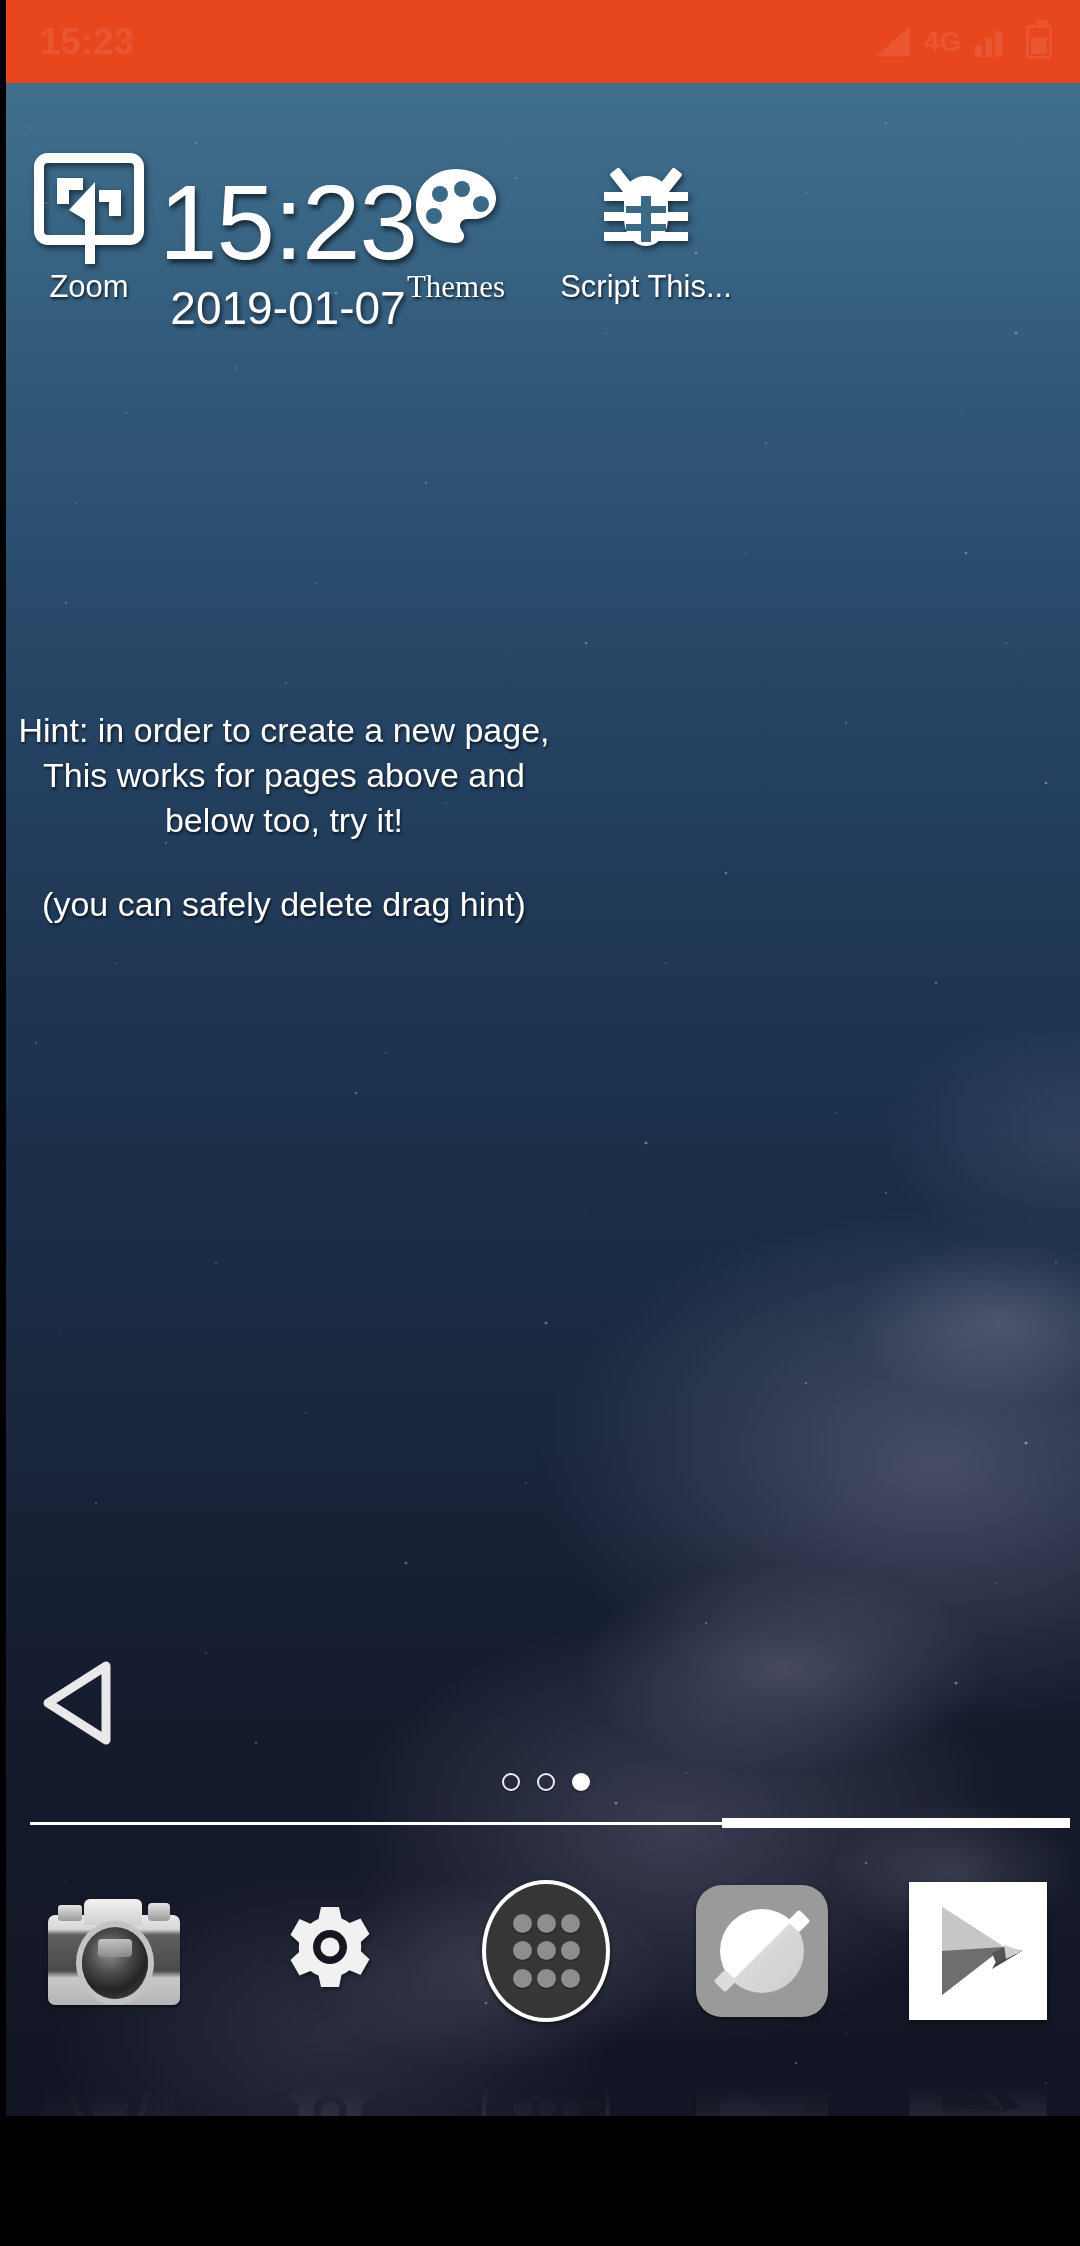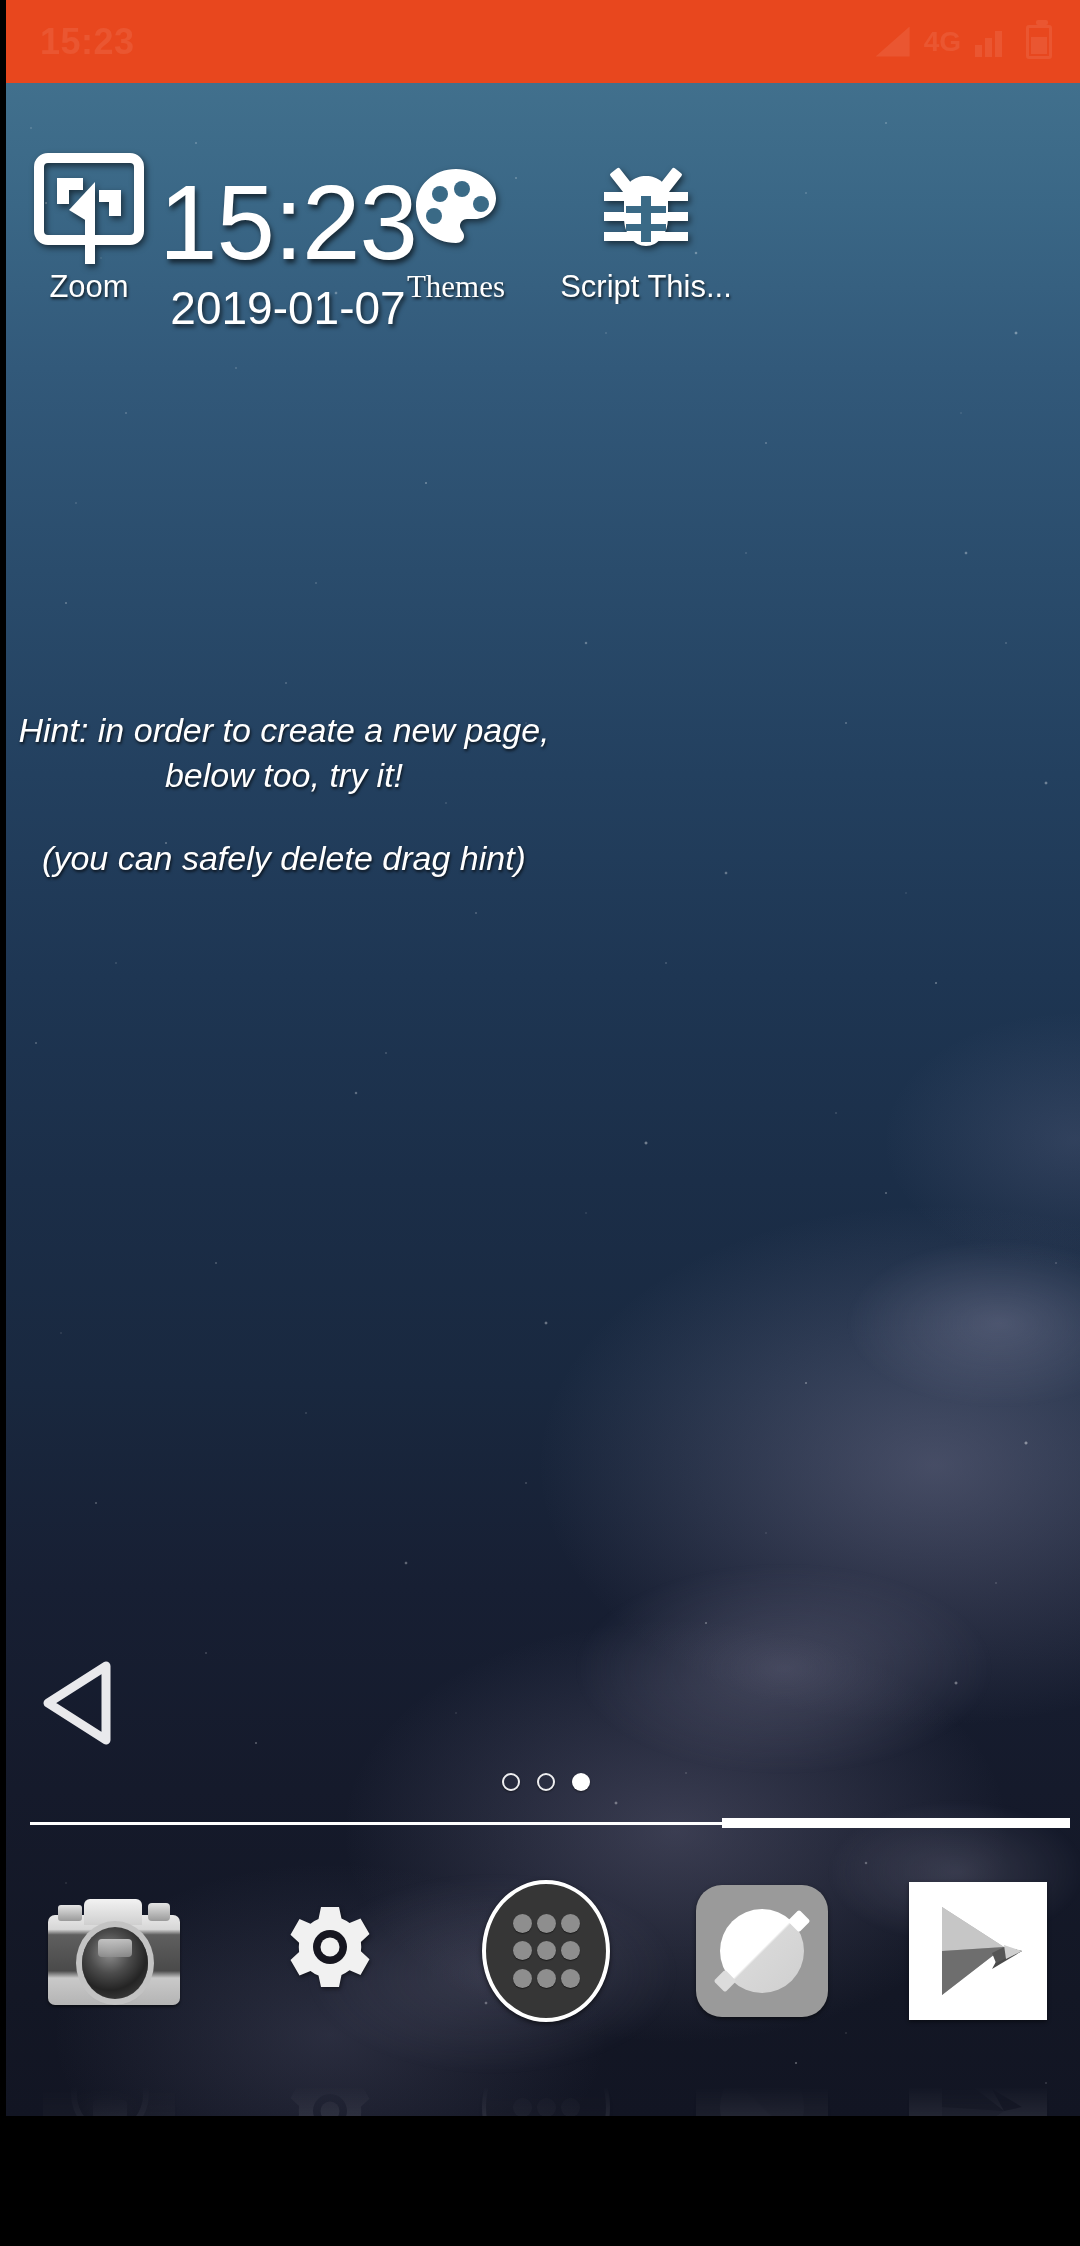--- a/index.html
+++ b/index.html
@@ -198,21 +198,20 @@
   #clock-date{
     font-size:46px; line-height:1.1; margin-top:8px;
     text-shadow:2px 3px 4px rgba(0,0,0,.6);
   }
 
   
   #hint-widget{
     position:absolute; left:8px; top:708px; width:540px; z-index:15;
     text-align:center; color:#fff; font-size:34px; line-height:1.33;
     text-shadow:1px 2px 3px rgba(0,0,0,.7);
-    font-style:italic;
   }
   #hint-gap{ height:38px; }
 
   
   #back-arrow{
     position:absolute; left:22px; top:1648px; width:110px; height:110px; z-index:30;
   }
 
   
   #page-dots{
@@ -406,20 +405,21 @@
         <rect x="41" y="34" width="10" height="46" fill="#3a6a86"></rect>
         <rect x="26" y="44" width="40" height="7" fill="#3a6a86"></rect>
         <rect x="26" y="62" width="40" height="7" fill="#3a6a86"></rect>
       </svg>
     </div>
     <div class="icon-label">Script This...</div>
   </div>
 
   <div id="hint-widget">
     <div>Hint: in order to create a new page,</div>
+    <div>This works for pages above and</div>
     <div>below too, try it!</div>
     <div id="hint-gap"></div>
     <div>(you can safely delete drag hint)</div>
   </div>
 
   <div id="back-arrow">
     <svg width="110" height="110" viewBox="0 0 110 110">
       <path d="M78 18 L20 55 L78 92 Z" fill="none" stroke="#e9e9ec" stroke-width="9" stroke-linejoin="round" stroke-linecap="round"></path>
     </svg>
   </div>

